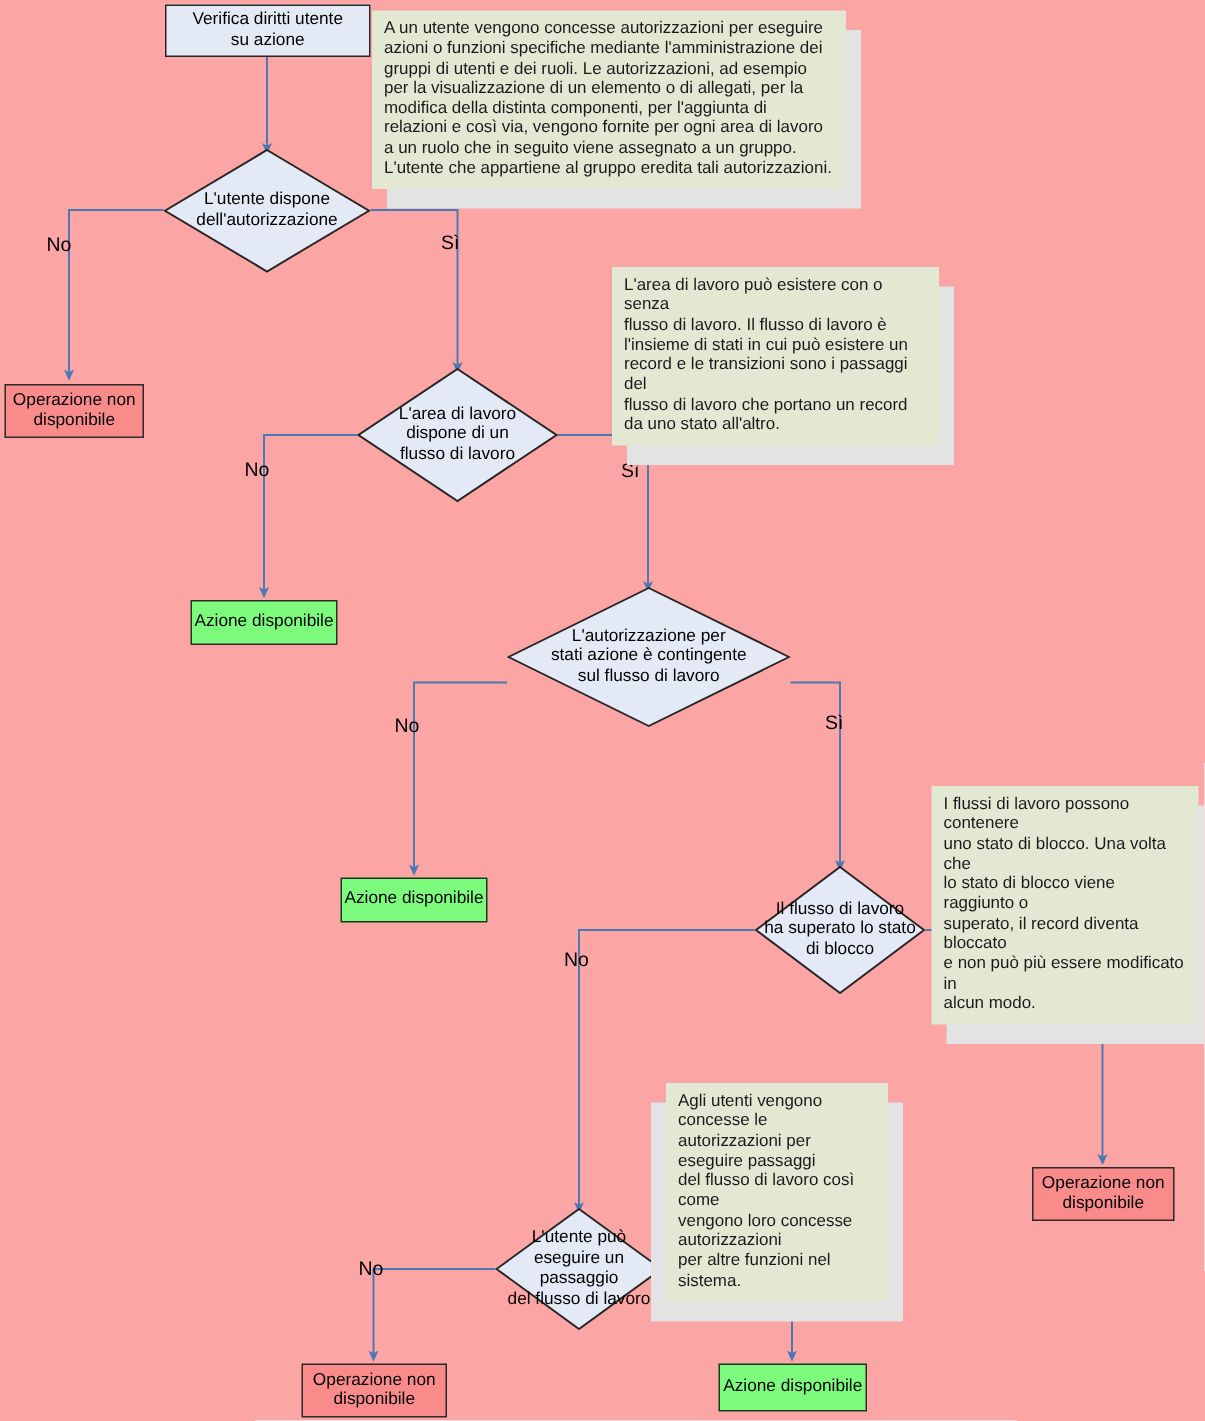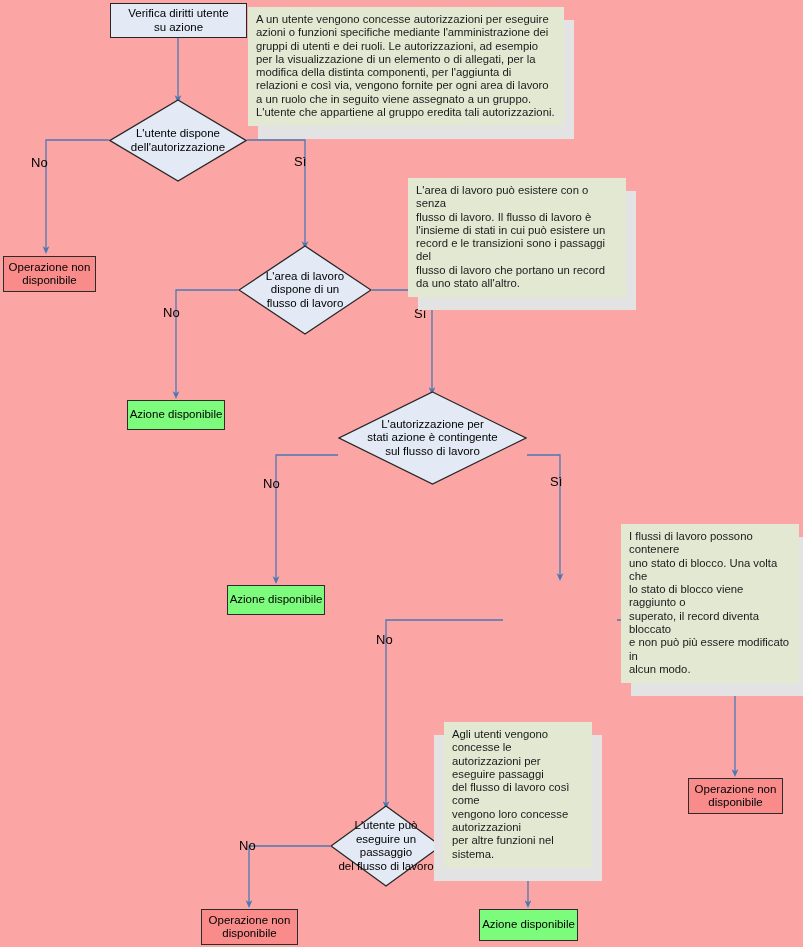--- a/index.html
+++ b/index.html
@@ -165,20 +165,28 @@
 
   <div class="diamond-wrap" style="left:338px; top:391px; width:189px; height:94px;">
     <svg width="189" height="94" viewBox="0 0 189 94" xmlns="http://www.w3.org/2000/svg">
       <polygon points="94.5,1 188,47 94.5,93 1,47" fill="#e3e9f5" stroke="#262626" stroke-width="1.3"></polygon>
     </svg>
     <div class="diamond-label" style="white-space:pre-line;">L'autorizzazione per
 stati azione è contingente
 sul flusso di lavoro</div>
   </div>
 
+  <div class="diamond-wrap" style="left:503px; top:577px; width:114px; height:86px;">
+    <svg width="114" height="86" viewBox="0 0 114 86" xmlns="http://www.w3.org/2000/svg">
+      <polygon points="57,1 113,43 57,85 1,43" fill="#e3e9f5" stroke="#262626" stroke-width="1.3"></polygon>
+    </svg>
+    <div class="diamond-label" style="white-space:pre-line;">Il flusso di lavoro
+ha superato lo stato
+di blocco</div>
+  </div>
 
   <div class="diamond-wrap" style="left:330px; top:805px; width:112px; height:82px;">
     <svg width="112" height="82" viewBox="0 0 112 82" xmlns="http://www.w3.org/2000/svg">
       <polygon points="56,1 111,41 56,81 1,41" fill="#e3e9f5" stroke="#262626" stroke-width="1.3"></polygon>
     </svg>
     <div class="diamond-label" style="white-space:pre-line;">L'utente può
 eseguire un passaggio
 del flusso di lavoro</div>
   </div>
 

